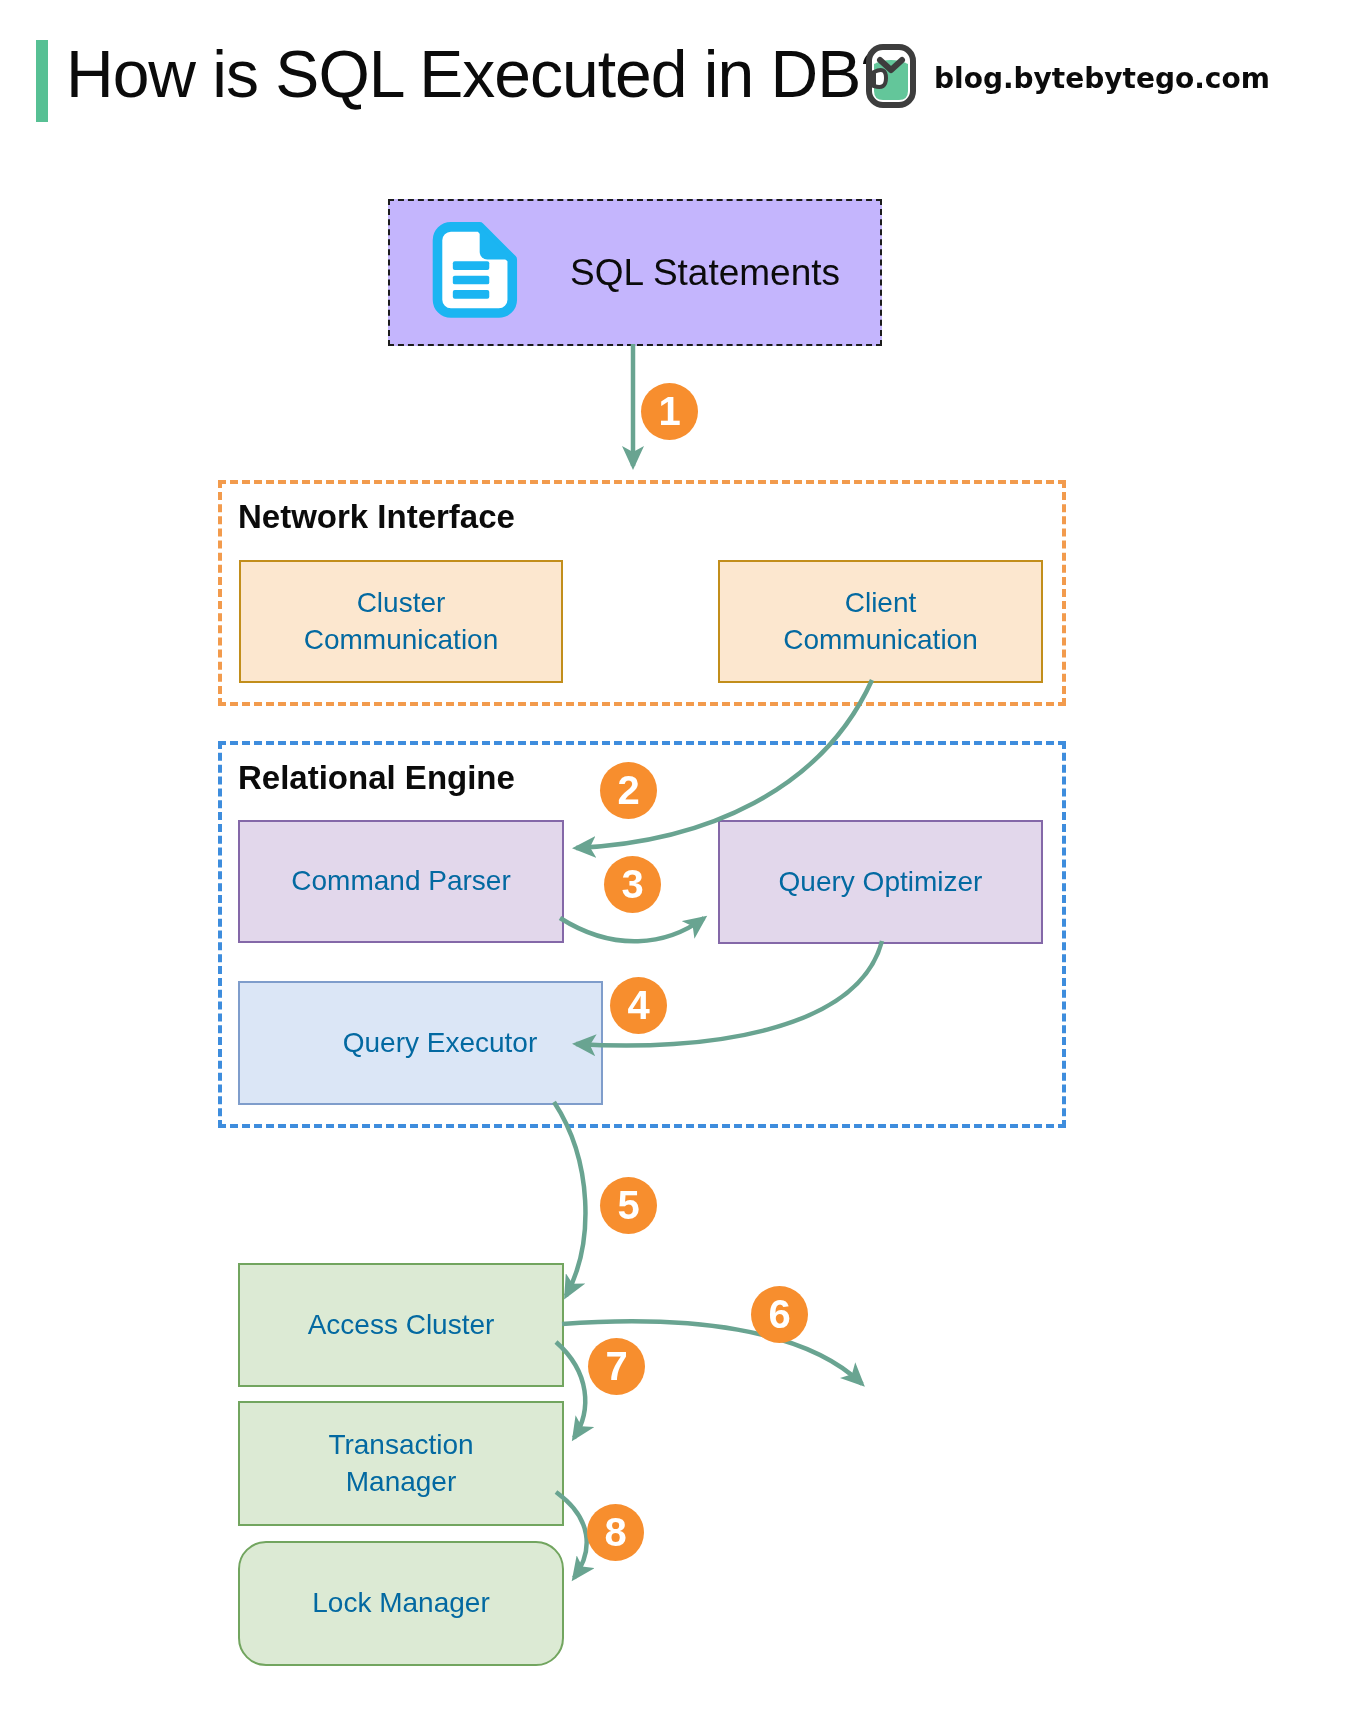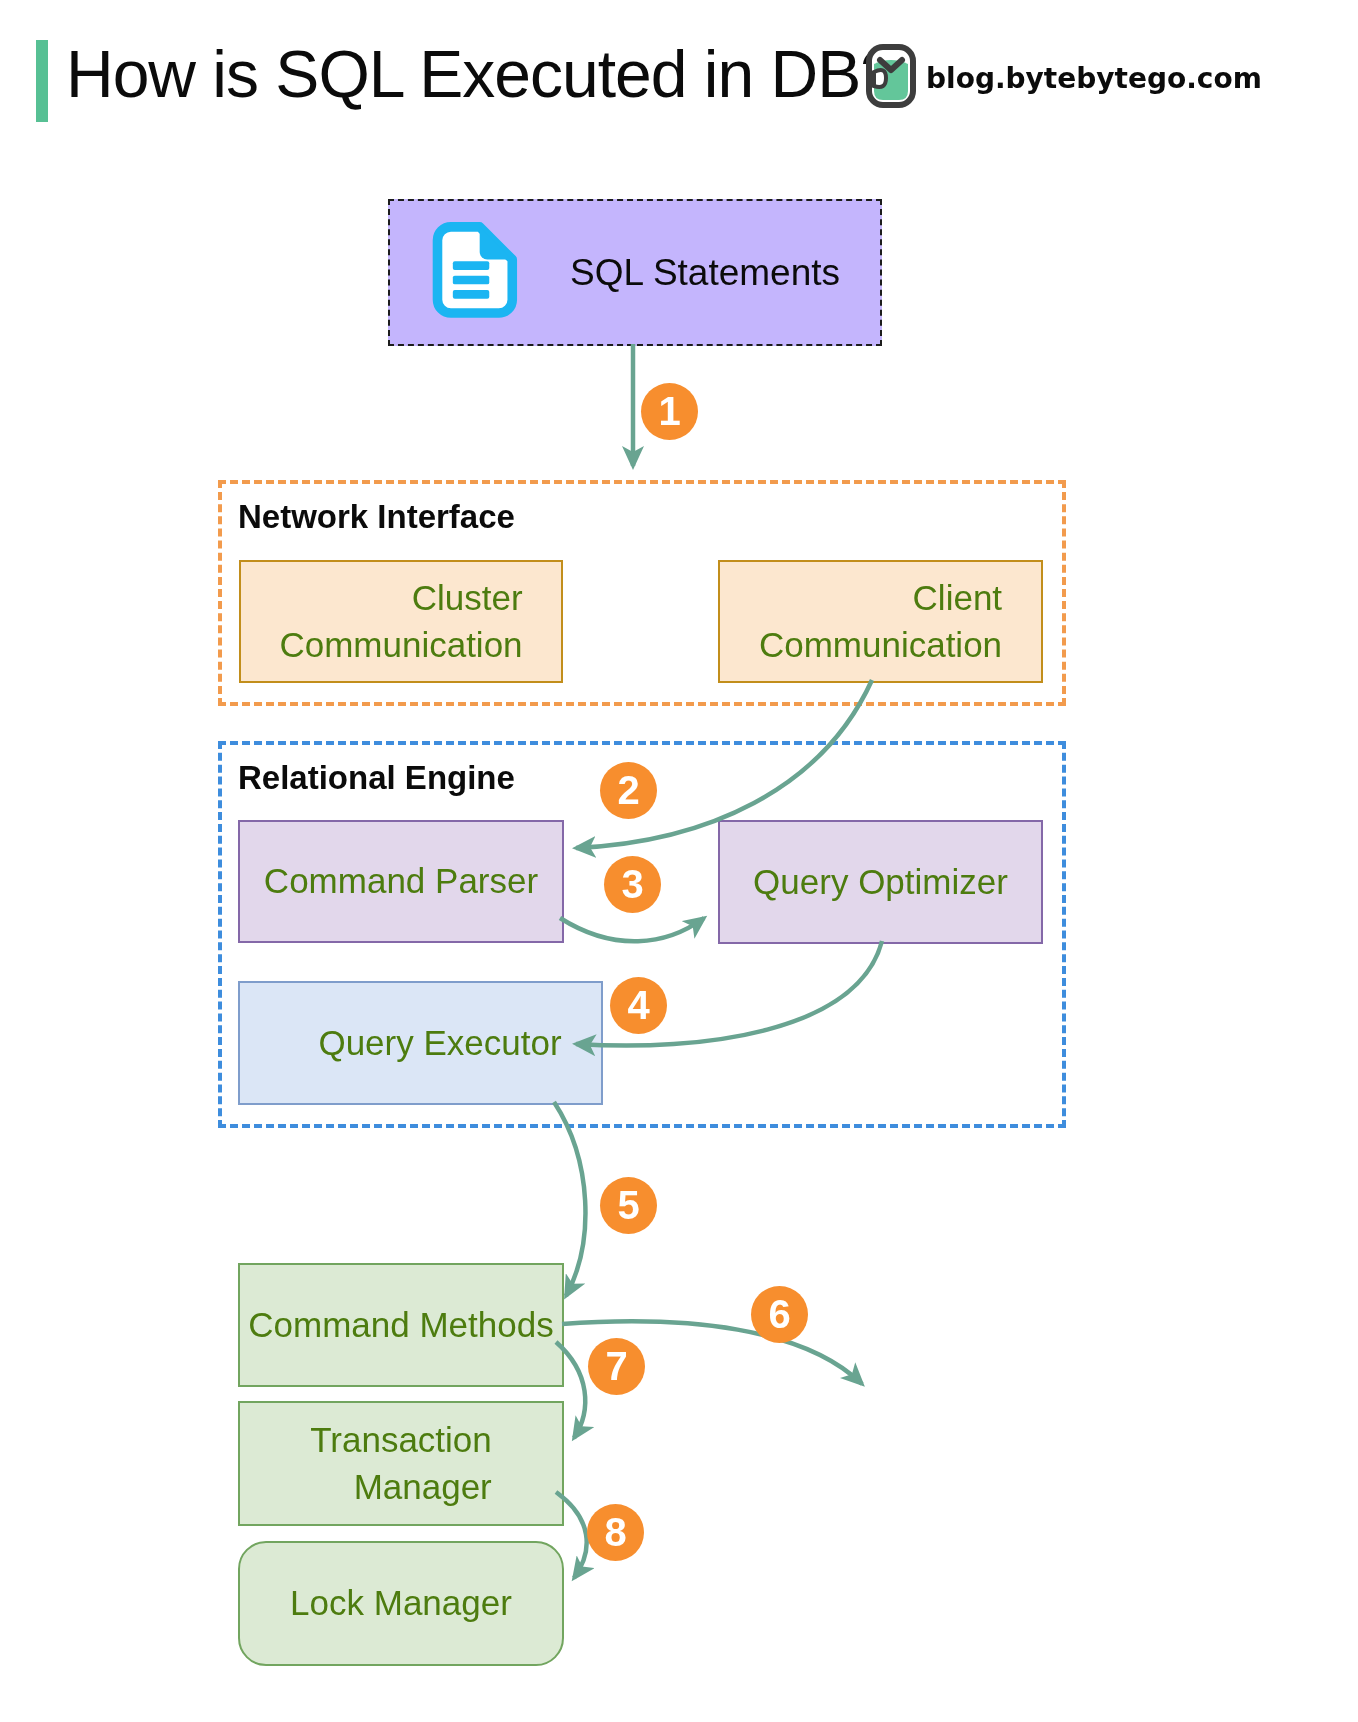--- a/index.html
+++ b/index.html
@@ -4,34 +4,34 @@
 <style>
   html,body{margin:0;padding:0;background:#ffffff;}
   #page{
     position:relative;width:1358px;height:1722px;background:#ffffff;overflow:hidden;
     font-family:"Liberation Sans", sans-serif;color:#111;
   }
   
   .accent-bar{position:absolute;left:36px;top:40px;width:12px;height:82px;background:#57C094;}
   .page-title{position:absolute;left:66px;top:36px;font-size:66px;font-weight:500;letter-spacing:-1px;color:#0b0b0b;white-space:nowrap;}
   .brand{position:absolute;left:866px;top:44px;display:flex;align-items:center;}
-  .brand-text{font-size:28px;font-weight:bold;margin-left:10px;color:#0b0b0b;font-family:"DejaVu Sans", sans-serif;}
+  .brand-text{font-size:28px;font-weight:bold;margin-left:18px;color:#0b0b0b;font-family:"DejaVu Sans", sans-serif;}
   
   .sql-box{position:absolute;left:388px;top:199px;width:490px;height:143px;border:2.5px dashed #1c1c1c;background:#c4b5fd;}
   .sql-icon{position:absolute;left:36px;top:18px;}
   .sql-label{position:absolute;left:150px;top:0;width:330px;height:143px;display:flex;align-items:center;justify-content:center;font-size:37px;color:#0b0b0b;}
   
   .section{position:absolute;border-width:4.5px;border-style:dashed;background:transparent;z-index:1;}
   .section-label{position:absolute;left:16px;top:14px;font-size:33px;font-weight:bold;color:#0b0b0b;}
   #sec-network{left:218px;top:480px;width:840px;height:218px;border-color:#F29B4D;}
   #sec-relational{left:218px;top:741px;width:840px;height:379px;border-color:#3E8DDD;}
   #sec-storage{left:218px;top:1160px;width:840px;height:520px;border-color:#6FA79B;}
   
-  .node{position:absolute;display:flex;align-items:center;justify-content:center;text-align:right;
-        font-size:35px;line-height:1.32;color:#4d7c0f;white-space:pre-line;z-index:2;border:2.5px solid;}
+  .node{position:absolute;display:flex;align-items:center;justify-content:center;text-align:center;
+        font-size:28px;line-height:1.32;color:#0369a1;white-space:pre-line;z-index:2;border:2.5px solid;}
   .peach{background:#FCE7CF;border-color:#C28E1B;}
   .purple{background:#E2D7EB;border-color:#8468A8;}
   .lblue{background:#DBE6F6;border-color:#7F9DCB;}
   .green{background:#DCEAD4;border-color:#72A55F;}
   #n-cluster{left:239px;top:560px;width:320px;height:119px;}
   #n-client{left:718px;top:560px;width:321px;height:119px;}
   #n-parser{left:238px;top:820px;width:322px;height:119px;}
   #n-optimizer{left:718px;top:820px;width:321px;height:120px;}
   #n-executor{left:238px;top:981px;width:322px;height:120px;padding-left:39px;}
   #n-access{left:238px;top:1263px;width:322px;height:120px;}
@@ -91,21 +91,21 @@
     <span class="section-label">Relational Engine</span>
   </div>
 
   <div class="node peach" id="n-cluster">Cluster
 Communication</div>
   <div class="node peach" id="n-client">Client
 Communication</div>
   <div class="node purple" id="n-parser">Command Parser</div>
   <div class="node purple" id="n-optimizer">Query Optimizer</div>
   <div class="node lblue" id="n-executor">Query Executor</div>
-  <div class="node green" id="n-access">Command Methods</div>
+  <div class="node green" id="n-access">Access Cluster</div>
   <div class="node green" id="n-transaction">Transaction
 Manager</div>
   <div class="node green" id="n-lock">Lock Manager</div>
 
   <svg id="arrows" viewBox="0 0 1358 1722">
     <defs>
       <marker id="ah" markerUnits="userSpaceOnUse" markerWidth="26" markerHeight="22" refX="20" refY="11" orient="auto">
         <path d="M0,0 L24,11 L0,22 L6,11 Z" fill="#69A491"></path>
       </marker>
     </defs>

